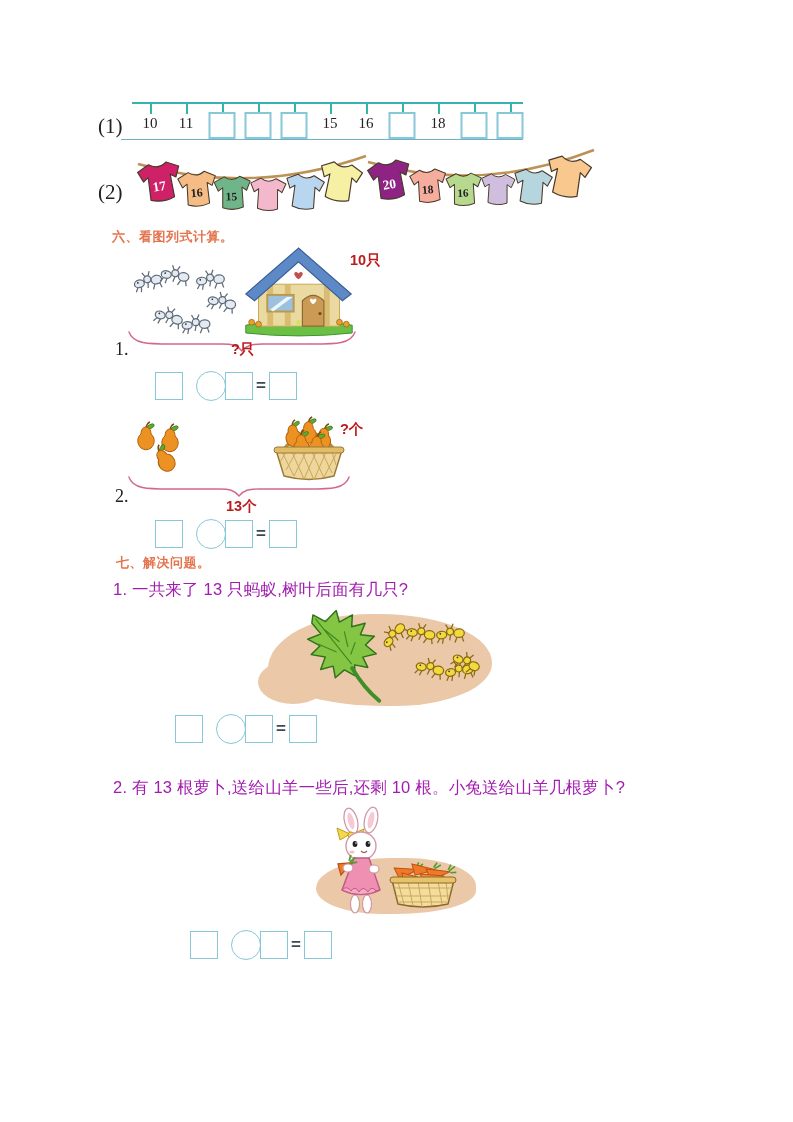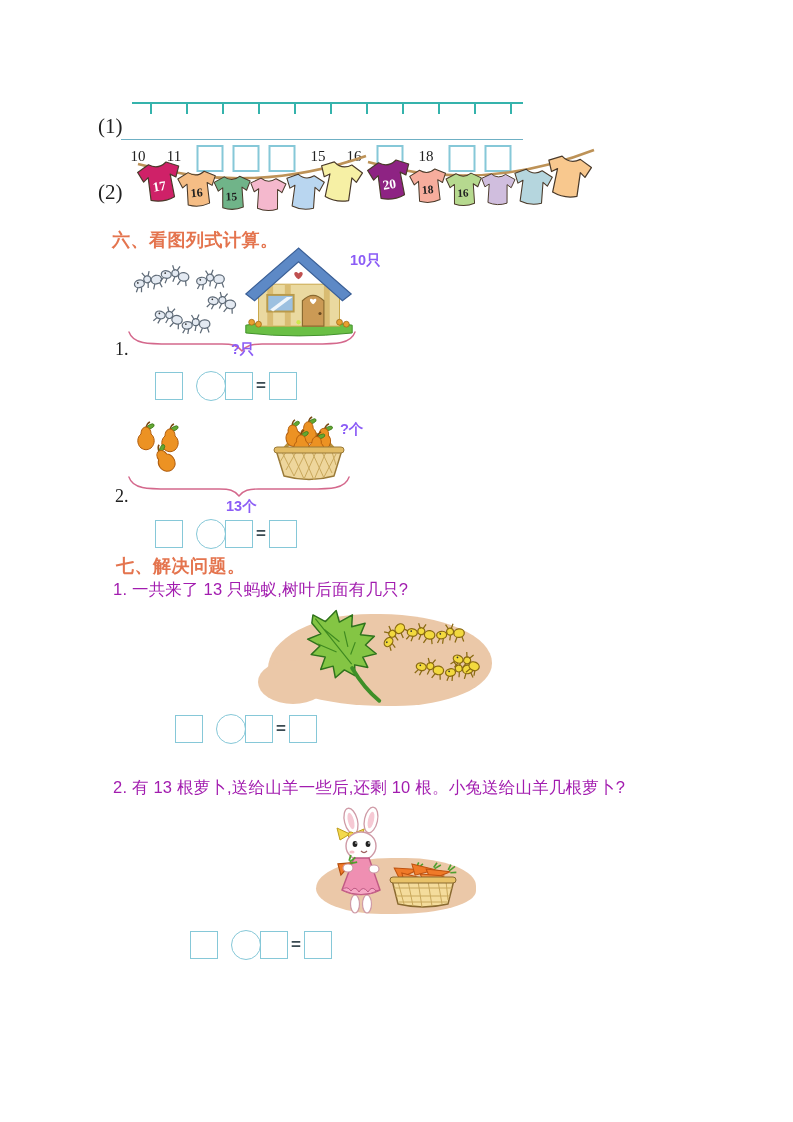--- a/index.html
+++ b/index.html
@@ -6,38 +6,38 @@
   html,body { background:#ffffff; }
   #page {
     position:relative; width:793px; height:1122px; background:#fff;
     font-family:"Liberation Sans", sans-serif; color:#1a1a1a; overflow:hidden;
   }
   .abs { position:absolute; }
 
   
   #nl-axis { left:132px; top:102px; width:391px; height:12px; border-top:2px solid var(--number-line,#35b3ac); }
   .nl-tick { position:absolute; top:0; width:2px; height:10px; background:var(--number-line,#35b3ac); }
-  #nl-items { left:120px; top:112px; width:391px; height:30px;margin-top:33px; }
+  #nl-items { left:132px; top:112px; width:391px; height:30px; }
   .nl-num { position:absolute; top:3px; transform:translateX(-50%);
     font-family:"Liberation Serif", serif; font-size:15px; color:#222; }
   .nl-box { position:absolute; top:0; transform:translateX(-50%); width:27px; height:27px;
     border:2px solid var(--answer-box-border,#86c8d8); background:#fff; }
   #nl-underline { left:121px; top:139px; width:402px; height:0; border-top:1.5px solid #6fb0c4; }
   .item-label { font-family:"Liberation Serif", serif; font-size:21px; color:#222; }
 
   
   .clothesline { width:232px; height:76px; }
   .shirt { position:absolute; }
   .shirt text { font-family:"Liberation Serif", serif; font-weight:bold; }
 
   
-  .heading { font-size:18px; font-weight:bold; color:var(--accent-heading,#e4744e); letter-spacing:.5px; }
+  .heading { font-size:13px; font-weight:bold; color:var(--accent-heading,#e4744e); letter-spacing:.5px; }
   .ptext { font-size:16.5px; color:#a21caf; letter-spacing:.2px; white-space:nowrap; }
   .pnum { font-family:"Liberation Serif", serif; font-size:18px; color:#222; }
-  .count-label { font-size:14.5px; font-weight:bold; color:#8b5cf6; }
+  .count-label { font-size:14.5px; font-weight:bold; color:#b91c1c; }
 
   
   .eq-row { display:flex; align-items:center; height:30px; }
   .eq-box { width:28px; height:28px; border:1.6px solid var(--answer-box-border,#86c8d8); background:#fff; }
   .eq-box.first { margin-right:13px; }
   .eq-circle { width:30px; height:30px; border:1.6px solid var(--answer-box-border,#86c8d8); border-radius:50%; background:#fff; margin-right:-1px; }
   .eq-equals { width:16px; text-align:center; font-size:17px; font-weight:bold; color:#3a4a52; }
 
   
   .blob { background:#ebc8a8; }

